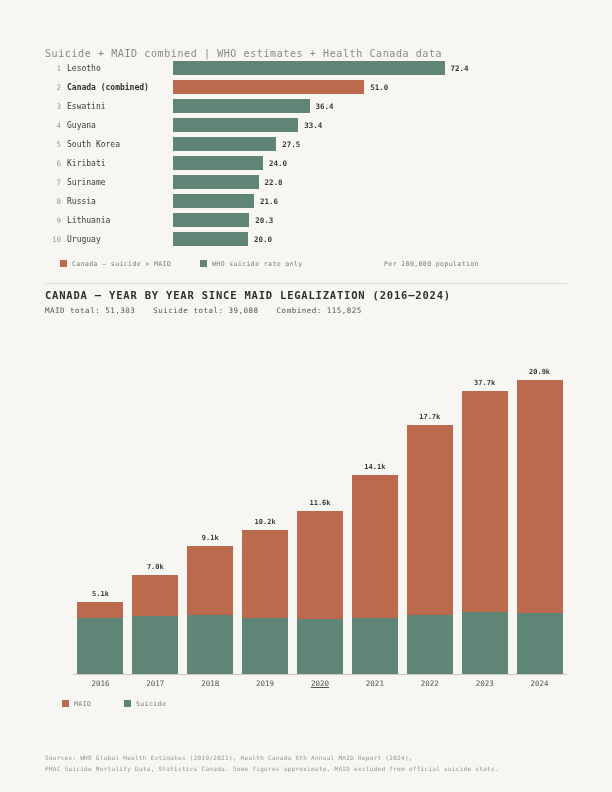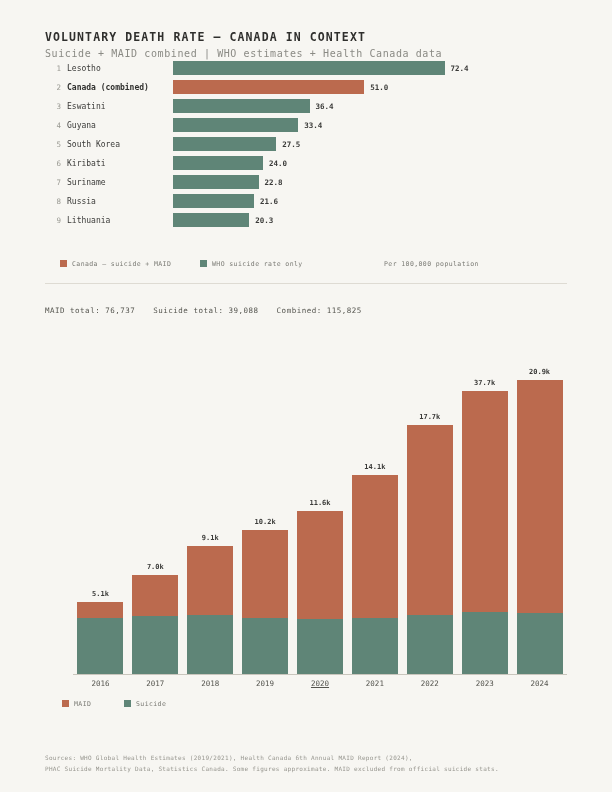--- a/index.html
+++ b/index.html
@@ -224,21 +224,20 @@
     line-height: 11px;
     color: #97968f;
     letter-spacing: 0.3px;
   }
 </style>
 </head>
 <body>
 
 <div class="page">
 
-  <div class="sec1-title">VOLUNTARY DEATH RATE – CANADA IN CONTEXT</div>
   <div class="sec1-sub">Suicide + MAID combined  |  WHO estimates + Health Canada data</div>
 
   <div class="bars1" id="bars1">
       <div class="row1">
         <div class="rank">1</div>
         <div class="name">Lesotho</div>
         <div class="bar" style="width: 271.5px;"></div>
         <div class="val" style="left: 405.5px;">72.4</div>
       </div>
       <div class="row1">
@@ -281,32 +280,39 @@
         <div class="rank">8</div>
         <div class="name">Russia</div>
         <div class="bar" style="width: 81px;"></div>
         <div class="val" style="left: 215px;">21.6</div>
       </div>
       <div class="row1">
         <div class="rank">9</div>
         <div class="name">Lithuania</div>
         <div class="bar" style="width: 76.125px;"></div>
         <div class="val" style="left: 210.125px;">20.3</div>
+      </div>
+      <div class="row1">
+        <div class="rank">10</div>
+        <div class="name">Uruguay</div>
+        <div class="bar" style="width: 75px;"></div>
+        <div class="val" style="left: 209px;">20.0</div>
       </div>
     </div>
 
   <div class="legend1" id="legend1">
       <div class="item" style="left: 0px;"><span class="swatch" style="background: rgb(187, 106, 78);"></span><span>Canada – suicide + MAID</span></div>
       <div class="item" style="left: 140px;"><span class="swatch" style="background: rgb(95, 133, 119);"></span><span>WHO suicide rate only</span></div>
       <div class="item" style="left: 300px; margin-left: 24px;"><span>Per 100,000 population</span></div>
     </div>
 
   <div class="divider"></div>
 
-  <div class="sec2-sub" id="sec2sub"><span>MAID total: 76,737</span><span>Suicide total: 39,088</span><span>Combined: 115,825</span></div>
+  <div class="sec2-title">CANADA – YEAR BY YEAR SINCE MAID LEGALIZATION (2016–2024)</div>
+  <div class="sec2-sub" id="sec2sub"><span>MAID total: 51,303</span><span>Suicide total: 39,088</span><span>Combined: 115,825</span></div>
 
   <div class="chart2">
     <div class="axis-line"></div>
     <div id="cols">
         <div class="col" style="left: 32.4444px; height: 71.8636px;">
           <div class="stack">
             <div class="seg-top" style="height: 15.5px; background: rgb(187, 106, 78);"></div>
             <div class="seg-bot" style="height: 56.3636px; background: rgb(95, 133, 119);"></div>
           </div>
           <div class="toplabel" style="bottom: 75.8636px;">5.1k</div>

